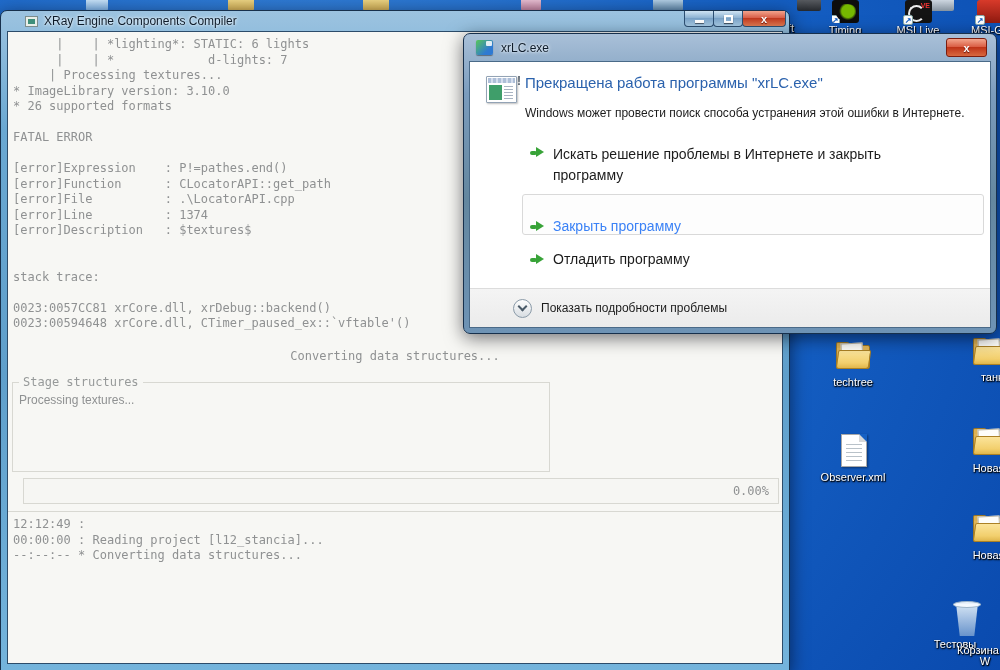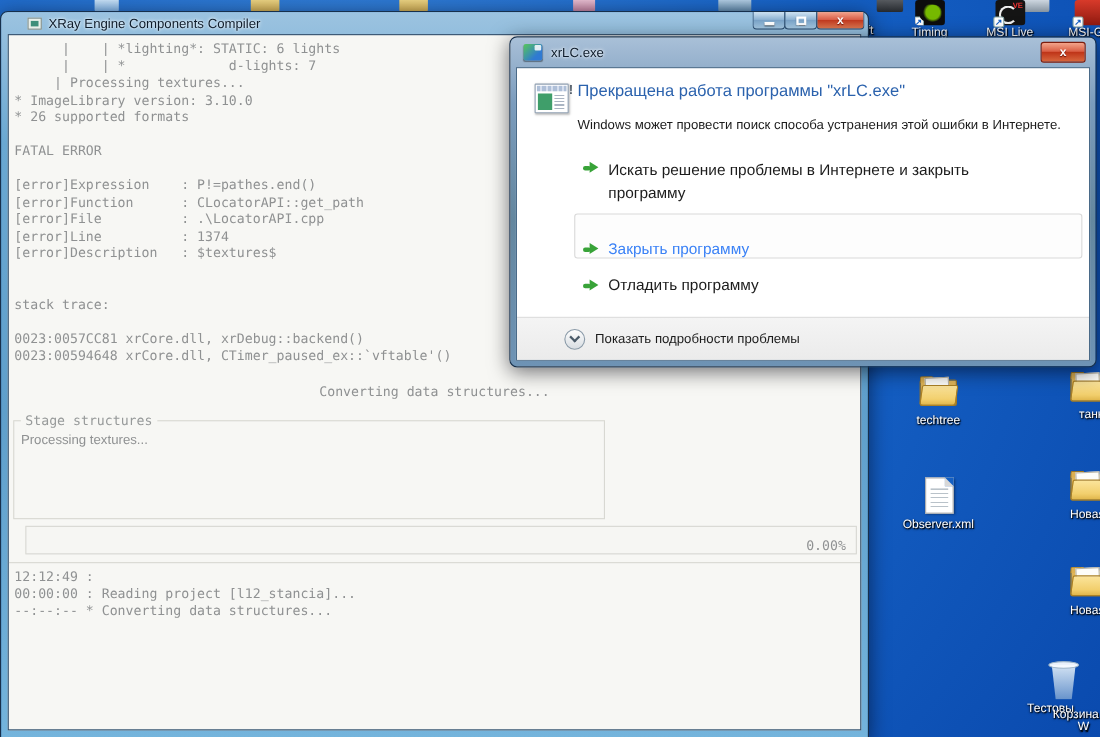--- a/index.html
+++ b/index.html
@@ -95,21 +95,21 @@
   .cstatus { position:absolute; left:0; right:0; top:317px; text-align:center;
     font-family:"DejaVu Sans Mono", monospace; font-size:12px; color:#8f9192; }
   .groupbox { position:absolute; border:1px solid #d8d8d2; }
   .gb-stage { left:4px; top:350px; width:538px; height:90px; }
   .gb-phase { left:546px; top:350px; width:228px; height:90px; }
   .gb-label { position:absolute; top:-8px; left:6px; background:#f7f7f4; padding:0 4px;
     font-family:"DejaVu Sans Mono", monospace; font-size:12px; color:#979a9a; }
   .gb-content { position:absolute; left:6px; top:10px;
     font-family:Liberation Sans, sans-serif; font-size:12px; color:#8f9192; }
   .progress-row { position:absolute; left:3px; right:3px; top:446px; height:26px;
-    border:1px solid #d8d8d2; background:#f6f6f3; display:flex; align-items:flex-end;
+    border:1px solid #d8d8d2; background:#f6f6f3; display:flex; align-items:center;
     justify-content:flex-end; padding-right:9px;margin-left:12px; }
   .ppct { font-family:"DejaVu Sans Mono", monospace; font-size:12px; color:#8f9192; }
   .clog-bottom { top:479px; border-top:1px solid #d8d8d2; left:0; right:0; padding:5px 0 0 5px; }
 
   
   .dialog.aero {
     left:463px; top:33px; width:534px; height:301px; z-index:5; border-radius:7px;
     background:linear-gradient(180deg,#a9c0d8 0%, #7b9cbd 20%, #64879- 55%, #6e93b5 100%);
     background:linear-gradient(180deg,#a9c0d8 0%, #7b9cbd 20%, #64879f 55%, #6e93b5 100%);
   }

